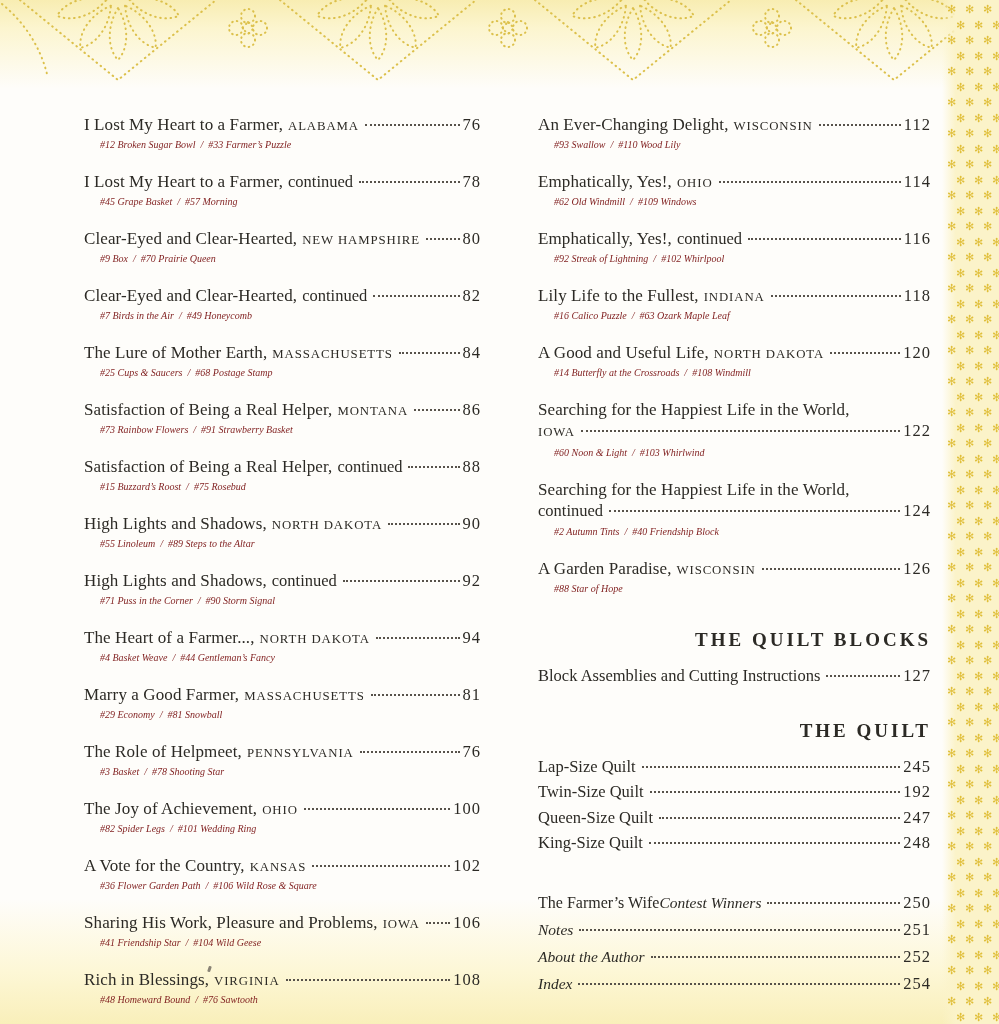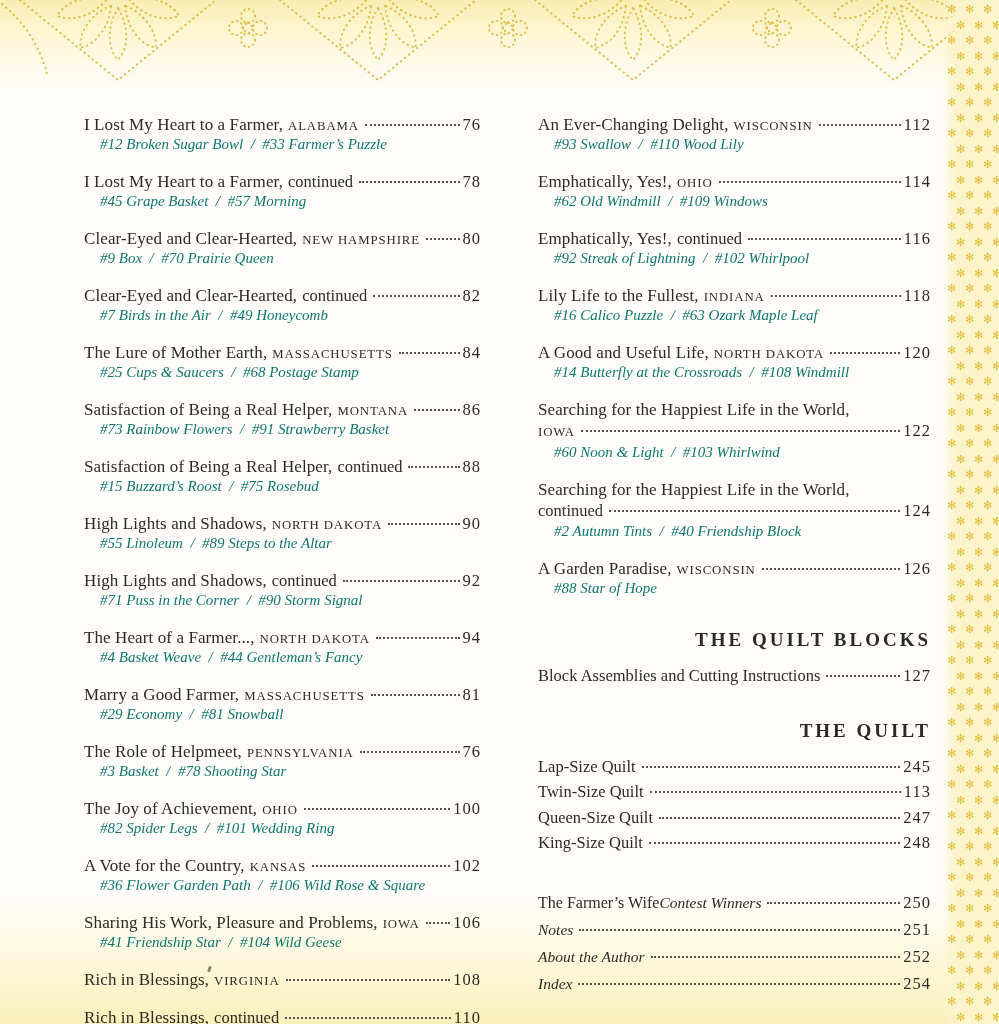--- a/index.html
+++ b/index.html
@@ -22,22 +22,22 @@
   .entry { margin-bottom:6px;margin-top:17px; }
   .tline { display:flex; align-items:baseline; }
   .etitle { font-size:17px; line-height:21px; letter-spacing:.1px; }
   .sc { font-size:12.8px; letter-spacing:.9px; margin-left:5px; white-space:nowrap; }
   .cont { font-size:16.5px; margin-left:5px; line-height:21px; white-space:nowrap; }
   .l2 .sc, .l2 .cont { margin-left:0; }
   .l2 { line-height:22px; }
   .leader { flex:1 1 12px; min-width:10px; border-bottom:2px dotted #57524a;
     margin:0 3px 0 6px; transform:translateY(-4px); }
   .pg { font-size:16.5px; letter-spacing:1px; white-space:nowrap; }
-  .blocks { font-style:italic; font-size:15px; line-height:19px; padding-left:16px;
-    white-space:pre-wrap; color:#0f766e; }
+  .blocks { font-style:italic; font-size:10px; line-height:19px; padding-left:16px;
+    white-space:pre-wrap; color:#7f1d1d; }
   .sec-head { font-size:19px; font-weight:bold; letter-spacing:3px; margin:31px 0 12px 0;text-align:right; }
   .sec-items .tline { font-size:16.5px; line-height:25.5px; }
   .sl { font-size:16.5px; }
   .scv { font-variant:small-caps; letter-spacing:.4px; }
   .back-matter { margin-top:33px; }
   .back-matter .tline { line-height:27px; }
   .bm-roman { font-size:16px; }
   .bm-italic { font-style:italic; font-size:15.5px; }
   .speck { position:absolute; left:208px; top:966px; width:3px; height:6px;
     background:#6b655c; border-radius:1px; transform:rotate(18deg); opacity:.8; z-index:3; }
@@ -443,20 +443,21 @@
         </div>
         <div class="blocks">#41 Friendship Star  /  #104 Wild Geese</div>
       </div>
       <div class="entry">
         <div class="tline">
           <span class="etitle">Rich in Blessings,</span>
           <span class="sc">VIRGINIA</span>
           <span class="leader"></span>
           <span class="pg">108</span>
         </div>
+        <div class="blocks">#48 Homeward Bound  /  #76 Sawtooth</div>
       </div>
       <div class="entry">
         <div class="tline">
           <span class="etitle">Rich in Blessings,</span>
           <span class="cont">continued</span>
           <span class="leader"></span>
           <span class="pg">110</span>
         </div>
         <div class="blocks">#13 Buckwheat  /  #97 Waste Not</div>
       </div>
@@ -554,21 +555,21 @@
     <h2 class="sec-head">THE QUILT</h2>
     <div class="sec-items" id="tqItems">
         <div class="tline">
           <span class="sl">Lap-Size Quilt</span>
           <span class="leader"></span>
           <span class="pg">245</span>
         </div>
         <div class="tline">
           <span class="sl">Twin-Size Quilt</span>
           <span class="leader"></span>
-          <span class="pg">113</span>
+          <span class="pg">192</span>
         </div>
         <div class="tline">
           <span class="sl">Queen-Size Quilt</span>
           <span class="leader"></span>
           <span class="pg">247</span>
         </div>
         <div class="tline">
           <span class="sl">King-Size Quilt</span>
           <span class="leader"></span>
           <span class="pg">248</span>

